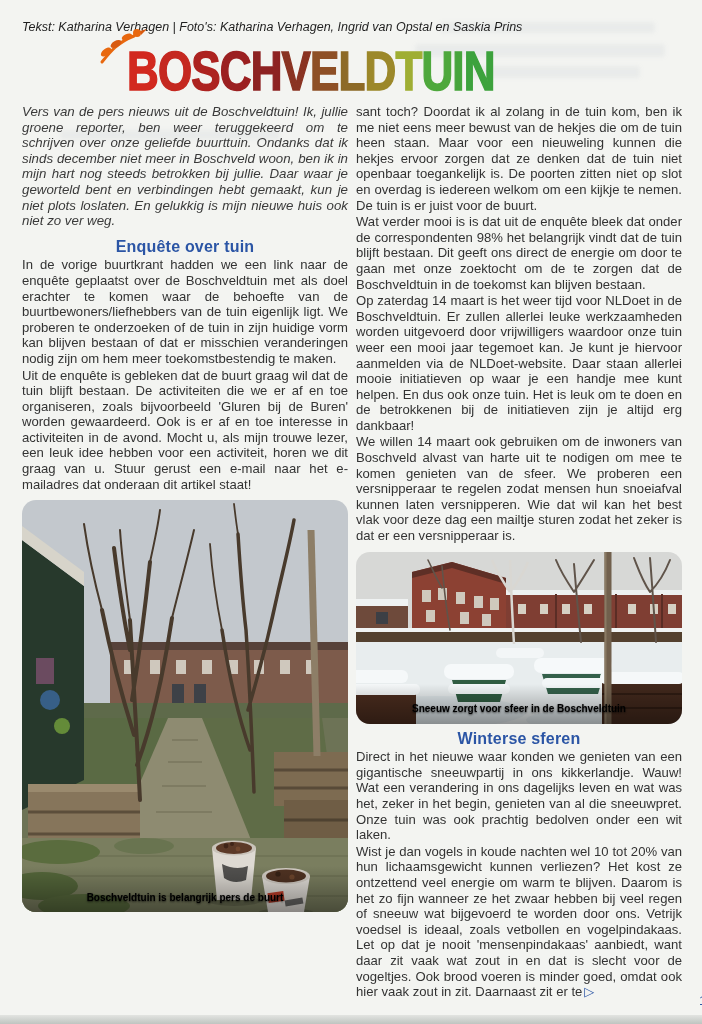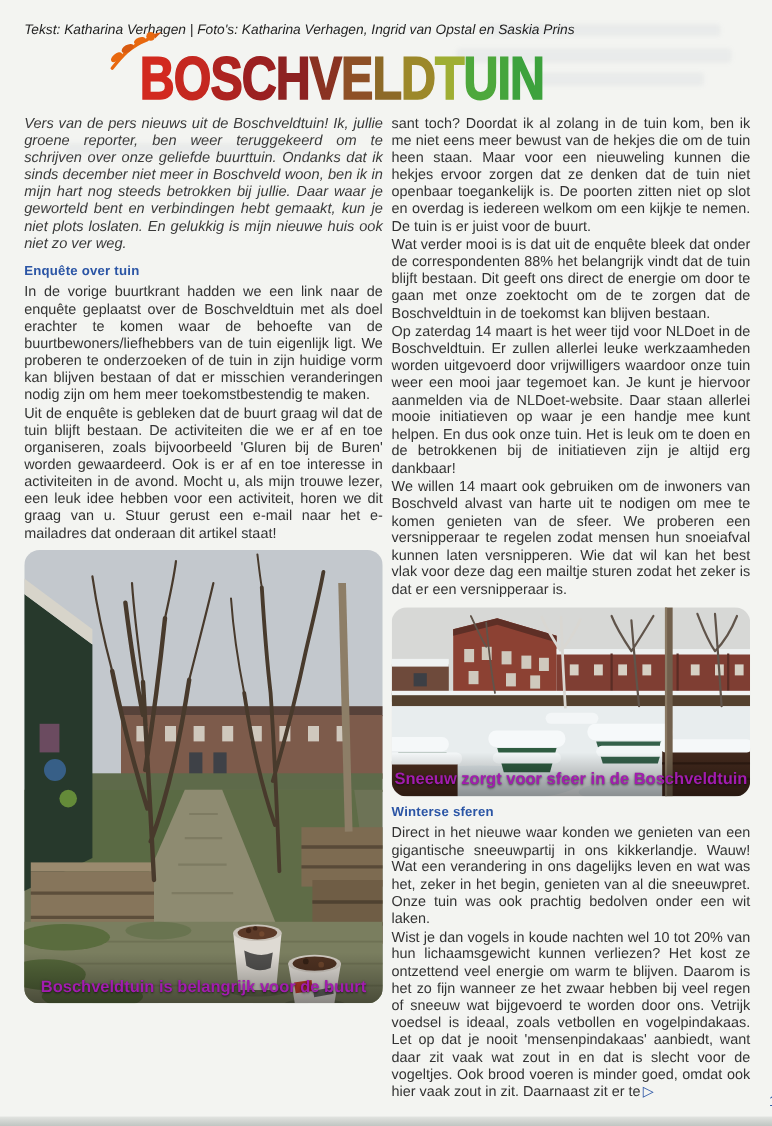--- a/index.html
+++ b/index.html
@@ -23,26 +23,26 @@
   .masthead h1 span{-webkit-text-stroke:1.4px currentColor;}
   .sprig{position:absolute;left:-8px;top:-20px;width:54px;height:42px;}
   .col{
     position:absolute;top:104px;width:326px;font-size:13.1px;line-height:15.6px;
     text-align:justify;color:var(--body-text);
   }
   .col-left{left:22px;}
   .col-right{left:356px;}
   .col p{margin:0 0 1px 0;}
   p.intro{font-style:italic;color:#3a3a3a;font-size:13.3px;margin-bottom:10px;}
-  .col h2{margin:7px 0 3px 0;font-size:12px;color:var(--heading-blue);letter-spacing:.2px;text-align:left;}
+  .col h2{margin:7px 0 3px 0;font-size:16px;color:var(--heading-blue);letter-spacing:.2px;text-align:center;}
   figure{margin:8px 0 0 0;position:relative;border-radius:14px;overflow:hidden;width:326px;}
   figure svg{display:block;width:100%;height:auto;}
   figcaption{
-    position:absolute;bottom:7px;left:0;width:100%;text-align:center;color:#a21caf;
-    font-weight:700;font-size:15px;text-shadow:0 1px 2px rgba(0,0,0,.65);
+    position:absolute;bottom:7px;left:0;width:100%;text-align:center;color:#000000;
+    font-weight:700;font-size:10px;text-shadow:0 1px 2px rgba(0,0,0,.65);
   }
   .marker{color:var(--heading-blue);font-size:13px;padding-left:2px;}
   .pagenum{position:absolute;bottom:16px;right:24px;color:var(--heading-blue);font-weight:400;font-size:13.5px;}
   .scan-edge{position:absolute;left:0;right:0;bottom:0;height:9px;background:linear-gradient(#e2e4e1,#bfc4c0);}
 </style>
 </head>
 <body>
 
 <div class="page">
 
@@ -140,27 +140,27 @@
         <ellipse cx="264" cy="413" rx="28" ry="5" fill="#000" opacity=".15"></ellipse>
         <polygon points="240,376 288,376 282,412 246,412" fill="#e4e0da"></polygon>
         <rect x="246" y="392" width="16" height="10" fill="#c23f2b" transform="rotate(-8 254 397)"></rect>
         <rect x="263" y="399" width="18" height="6" fill="#333" opacity=".7" transform="rotate(-10 272 402)"></rect>
         <ellipse cx="264" cy="376" rx="24" ry="8" fill="#d2ccc4"></ellipse>
         <ellipse cx="264" cy="376" rx="20" ry="6.5" fill="#4f3222"></ellipse>
         <circle cx="256" cy="374" r="2.6" fill="#352115"></circle>
           <circle cx="270" cy="377" r="2.6" fill="#6d452c"></circle>
         <rect x="0" y="366" width="326" height="46" fill="url(#fadeG)"></rect>
       </svg>
-      <figcaption>Boschveldtuin is belangrijk voor de buurt</figcaption>
+      <figcaption>Boschveldtuin is belangrijk pers de buurt</figcaption>
     </figure>
   </div>
 
   <div class="col col-right">
     <p>sant toch? Doordat ik al zolang in de tuin kom, ben ik me niet eens meer bewust van de hekjes die om de tuin heen staan. Maar voor een nieuweling kunnen die hekjes ervoor zorgen dat ze denken dat de tuin niet openbaar toegankelijk is. De poorten zitten niet op slot en overdag is iedereen welkom om een kijkje te nemen. De tuin is er juist voor de buurt.</p>
-    <p>Wat verder mooi is is dat uit de enquête bleek dat onder de correspondenten 88% het belangrijk vindt dat de tuin blijft bestaan. Dit geeft ons direct de energie om door te gaan met onze zoektocht om de te zorgen dat de Boschveldtuin in de toekomst kan blijven bestaan.</p>
+    <p>Wat verder mooi is is dat uit de enquête bleek dat onder de correspondenten 98% het belangrijk vindt dat de tuin blijft bestaan. Dit geeft ons direct de energie om door te gaan met onze zoektocht om de te zorgen dat de Boschveldtuin in de toekomst kan blijven bestaan.</p>
     <p>Op zaterdag 14 maart is het weer tijd voor NLDoet in de Boschveldtuin. Er zullen allerlei leuke werkzaamheden worden uitgevoerd door vrijwilligers waardoor onze tuin weer een mooi jaar tegemoet kan. Je kunt je hiervoor aanmelden via de NLDoet-website. Daar staan allerlei mooie initiatieven op waar je een handje mee kunt helpen. En dus ook onze tuin. Het is leuk om te doen en de betrokkenen bij de initiatieven zijn je altijd erg dankbaar!</p>
     <p>We willen 14 maart ook gebruiken om de inwoners van Boschveld alvast van harte uit te nodigen om mee te komen genieten van de sfeer. We proberen een versnipperaar te regelen zodat mensen hun snoeiafval kunnen laten versnipperen. Wie dat wil kan het best vlak voor deze dag een mailtje sturen zodat het zeker is dat er een versnipperaar is.</p>
 
     <figure>
       <svg viewBox="0 0 326 172">
         <defs>
           <linearGradient id="fadeS" x1="0" y1="0" x2="0" y2="1">
             <stop offset="0" stop-color="#000" stop-opacity="0"></stop>
             <stop offset="1" stop-color="#000" stop-opacity="0.38"></stop>
           </linearGradient>

